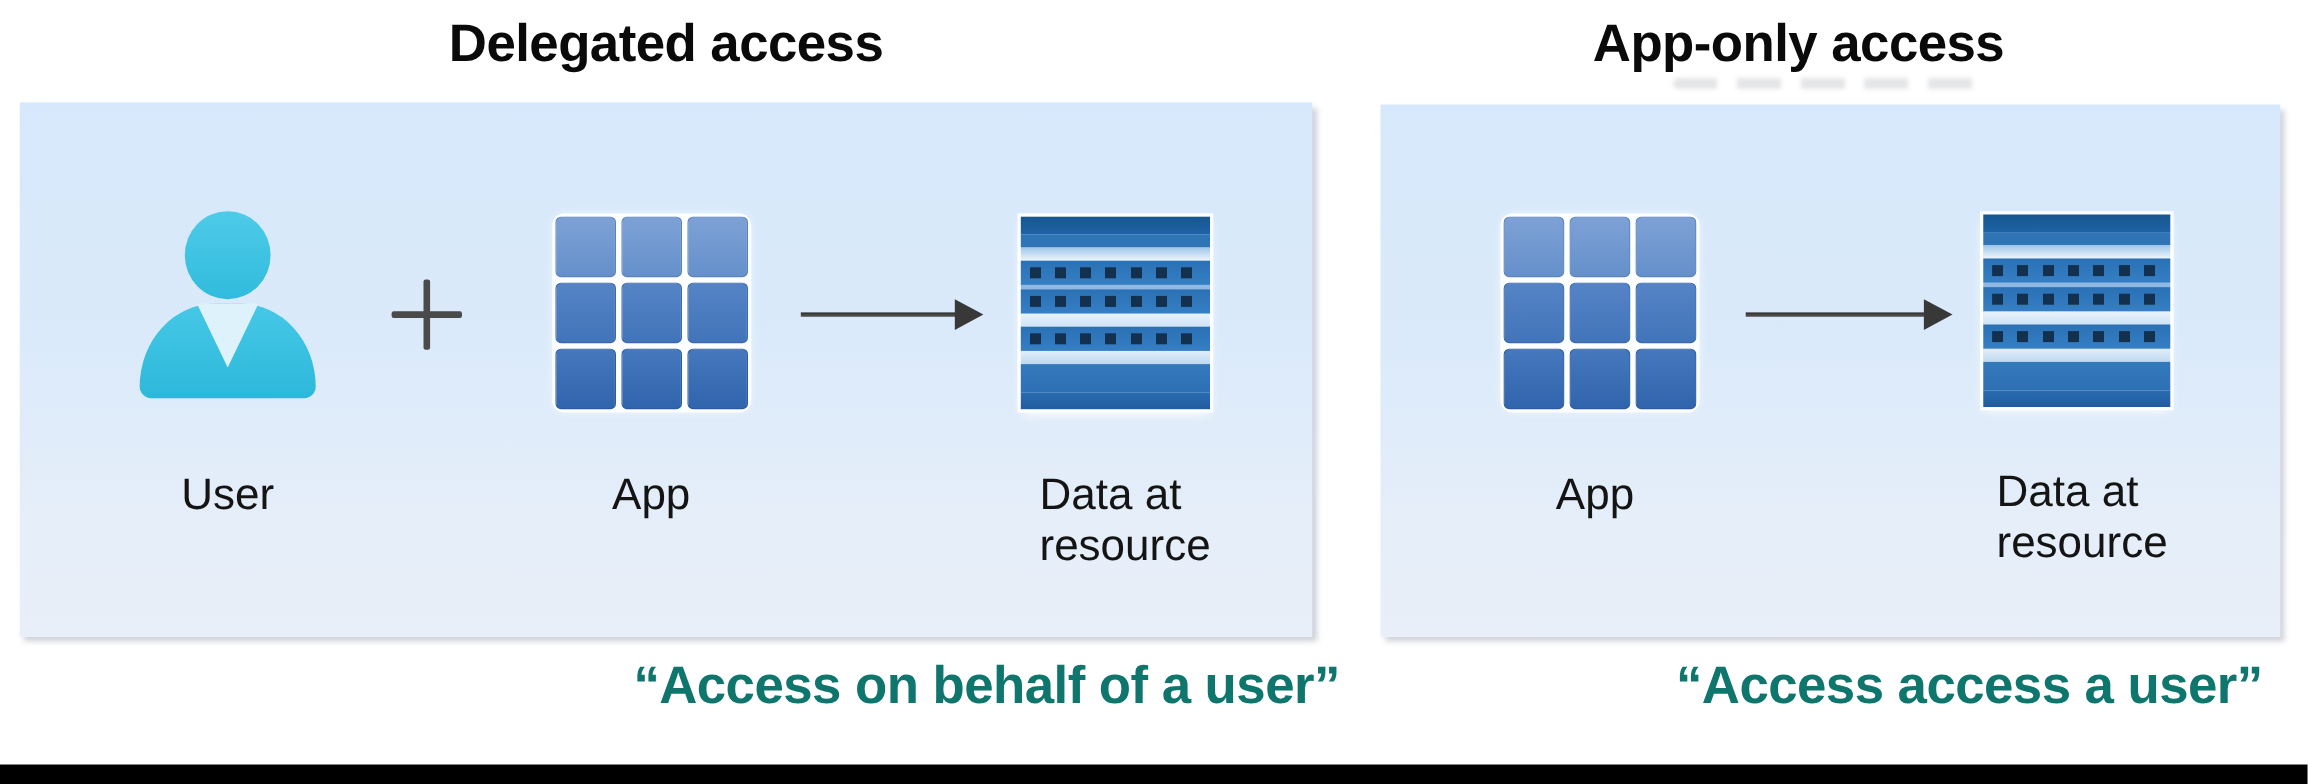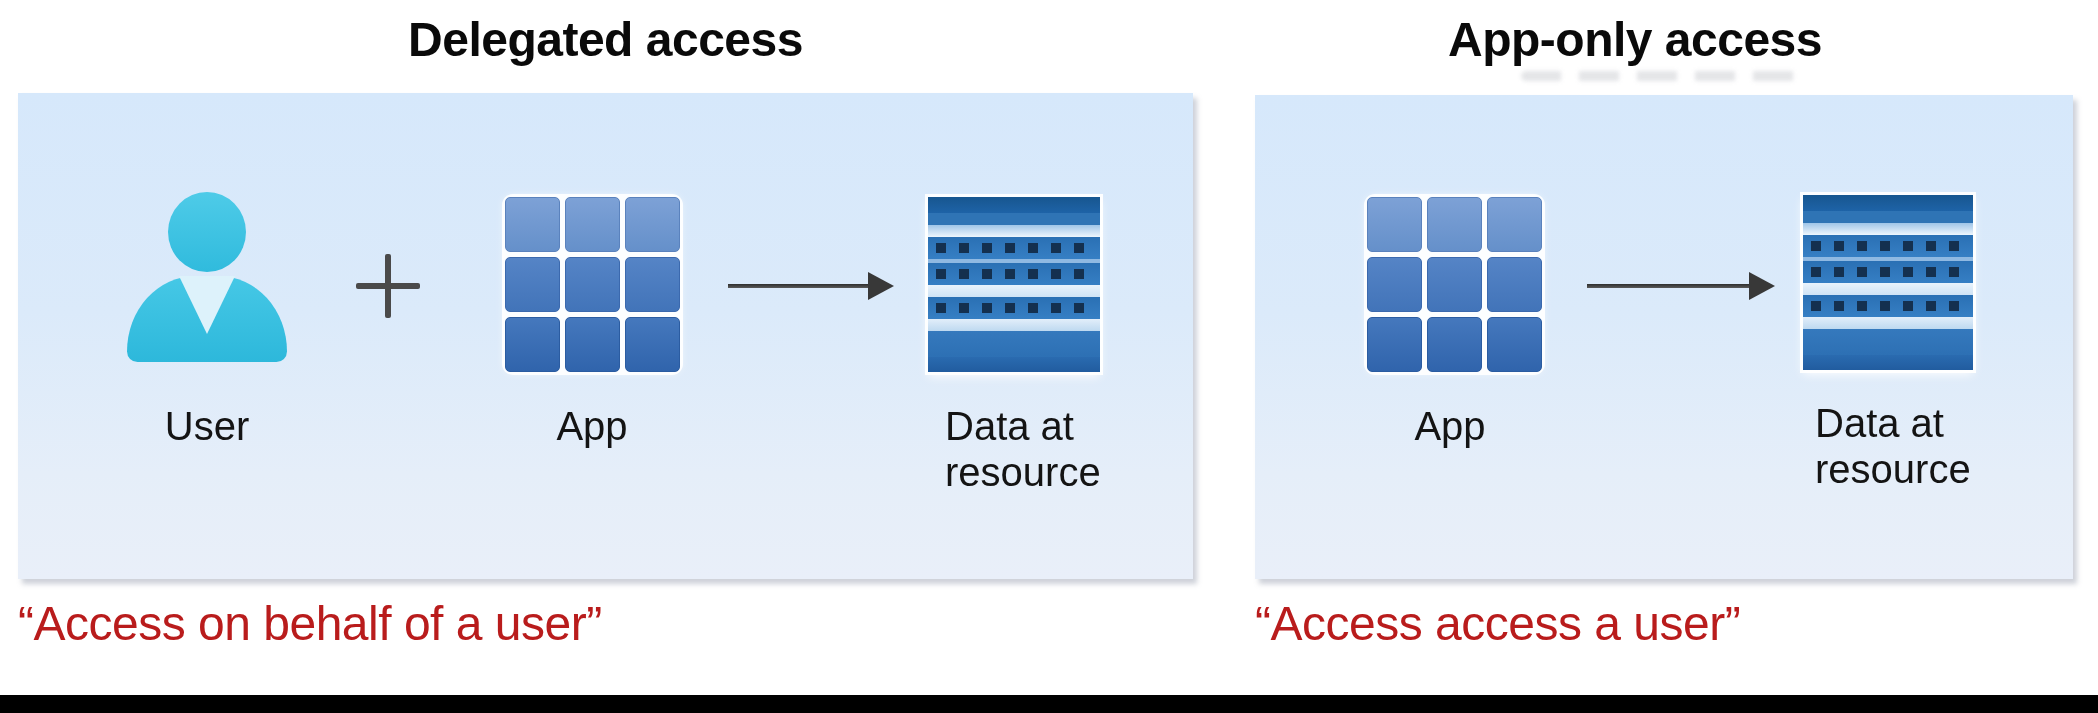--- a/index.html
+++ b/index.html
@@ -26,41 +26,41 @@
     left:1521px;top:71px;width:286px;height:10px;
     border-radius:5px;
     background:repeating-linear-gradient(90deg,
       rgba(190,192,198,0.55) 0 40px, rgba(255,255,255,0) 40px 58px);
     filter:blur(2px);
     opacity:0.75;
   }
 
   .panel-caption{
     position:absolute;
-    font-size:48px;font-weight:400;letter-spacing:-0.5px;
-    color:#b91c1c;text-align:left;line-height:56px;
+    font-size:48px;font-weight:700;letter-spacing:-0.5px;
+    color:#0f766e;text-align:right;line-height:56px;
     white-space:nowrap;
   }
   #caption-left{left:18px;top:596px;width:1200px;}
   #caption-right{left:1255px;top:596px;width:802px;}
 
   
   .panel{
     position:absolute;
     background:linear-gradient(180deg,#d6e8fb 0%, #dbeafa 45%, #e5eef9 78%, #e9eff9 100%);
     box-shadow:4px 5px 5px rgba(125,135,155,0.38);
   }
   #panel-left{left:18px;top:93px;width:1175px;height:486px;}
   #panel-right{left:1255px;top:95px;width:818px;height:484px;}
 
   
   .icon-label{
     position:absolute;
     font-size:40px;font-weight:400;color:#141414;
-    line-height:46px;text-align:center;white-space:nowrap;
+    line-height:46px;text-align:center;white-space:nowrap;margin-top:24px;
   }
   .icon-label.two-line{text-align:left;}
 
   
   .user-icon{position:absolute;width:160px;height:170px;}
   .user-icon .head{
     position:absolute;left:41px;top:0;width:78px;height:80px;
     border-radius:50%;
     background:linear-gradient(180deg,#4ecbe8 0%, #30bbdd 100%);
   }

